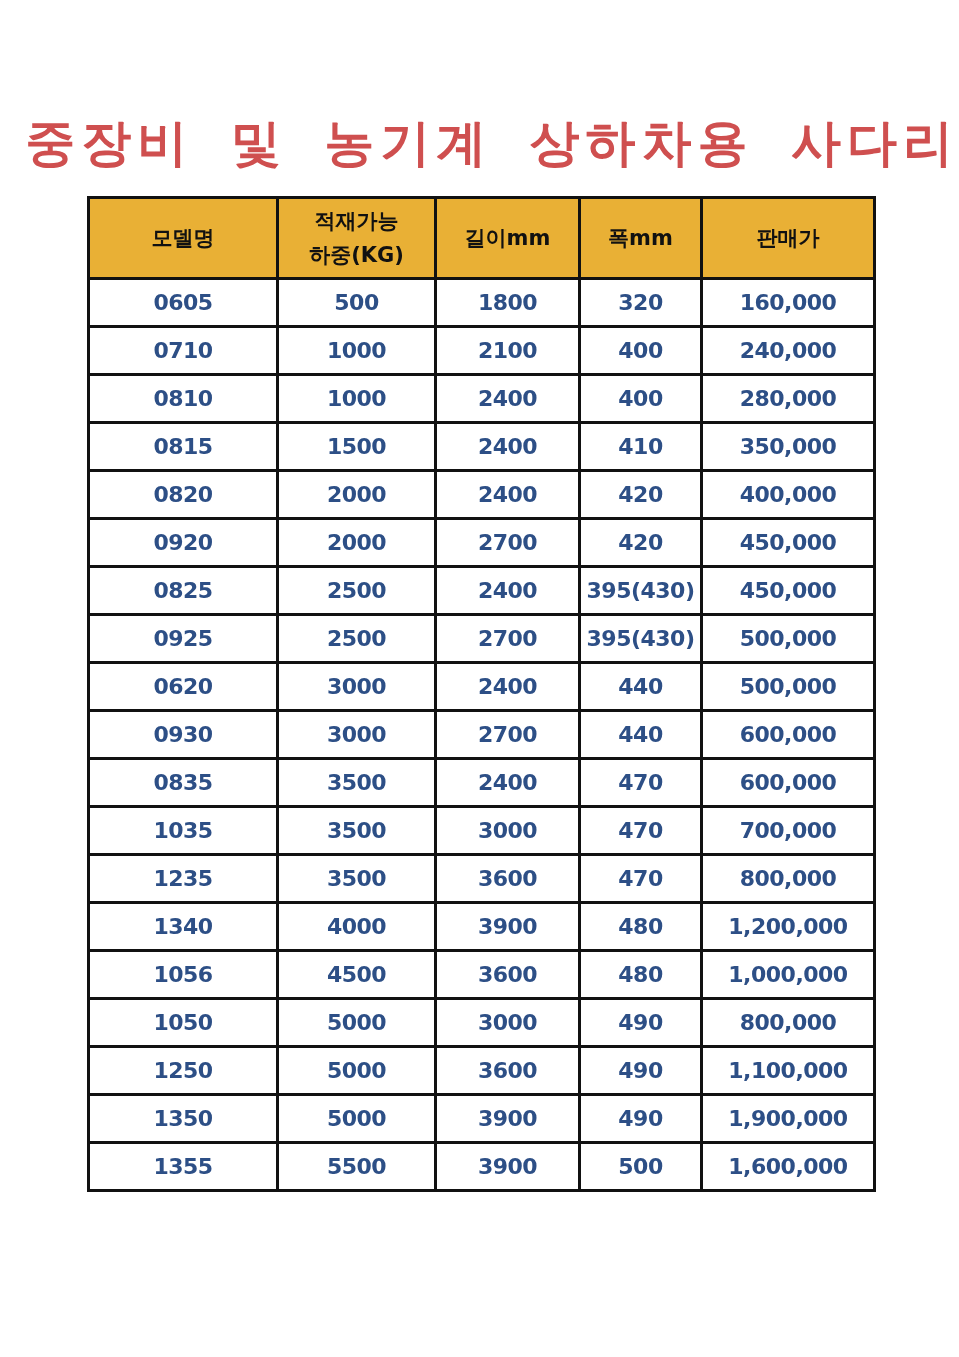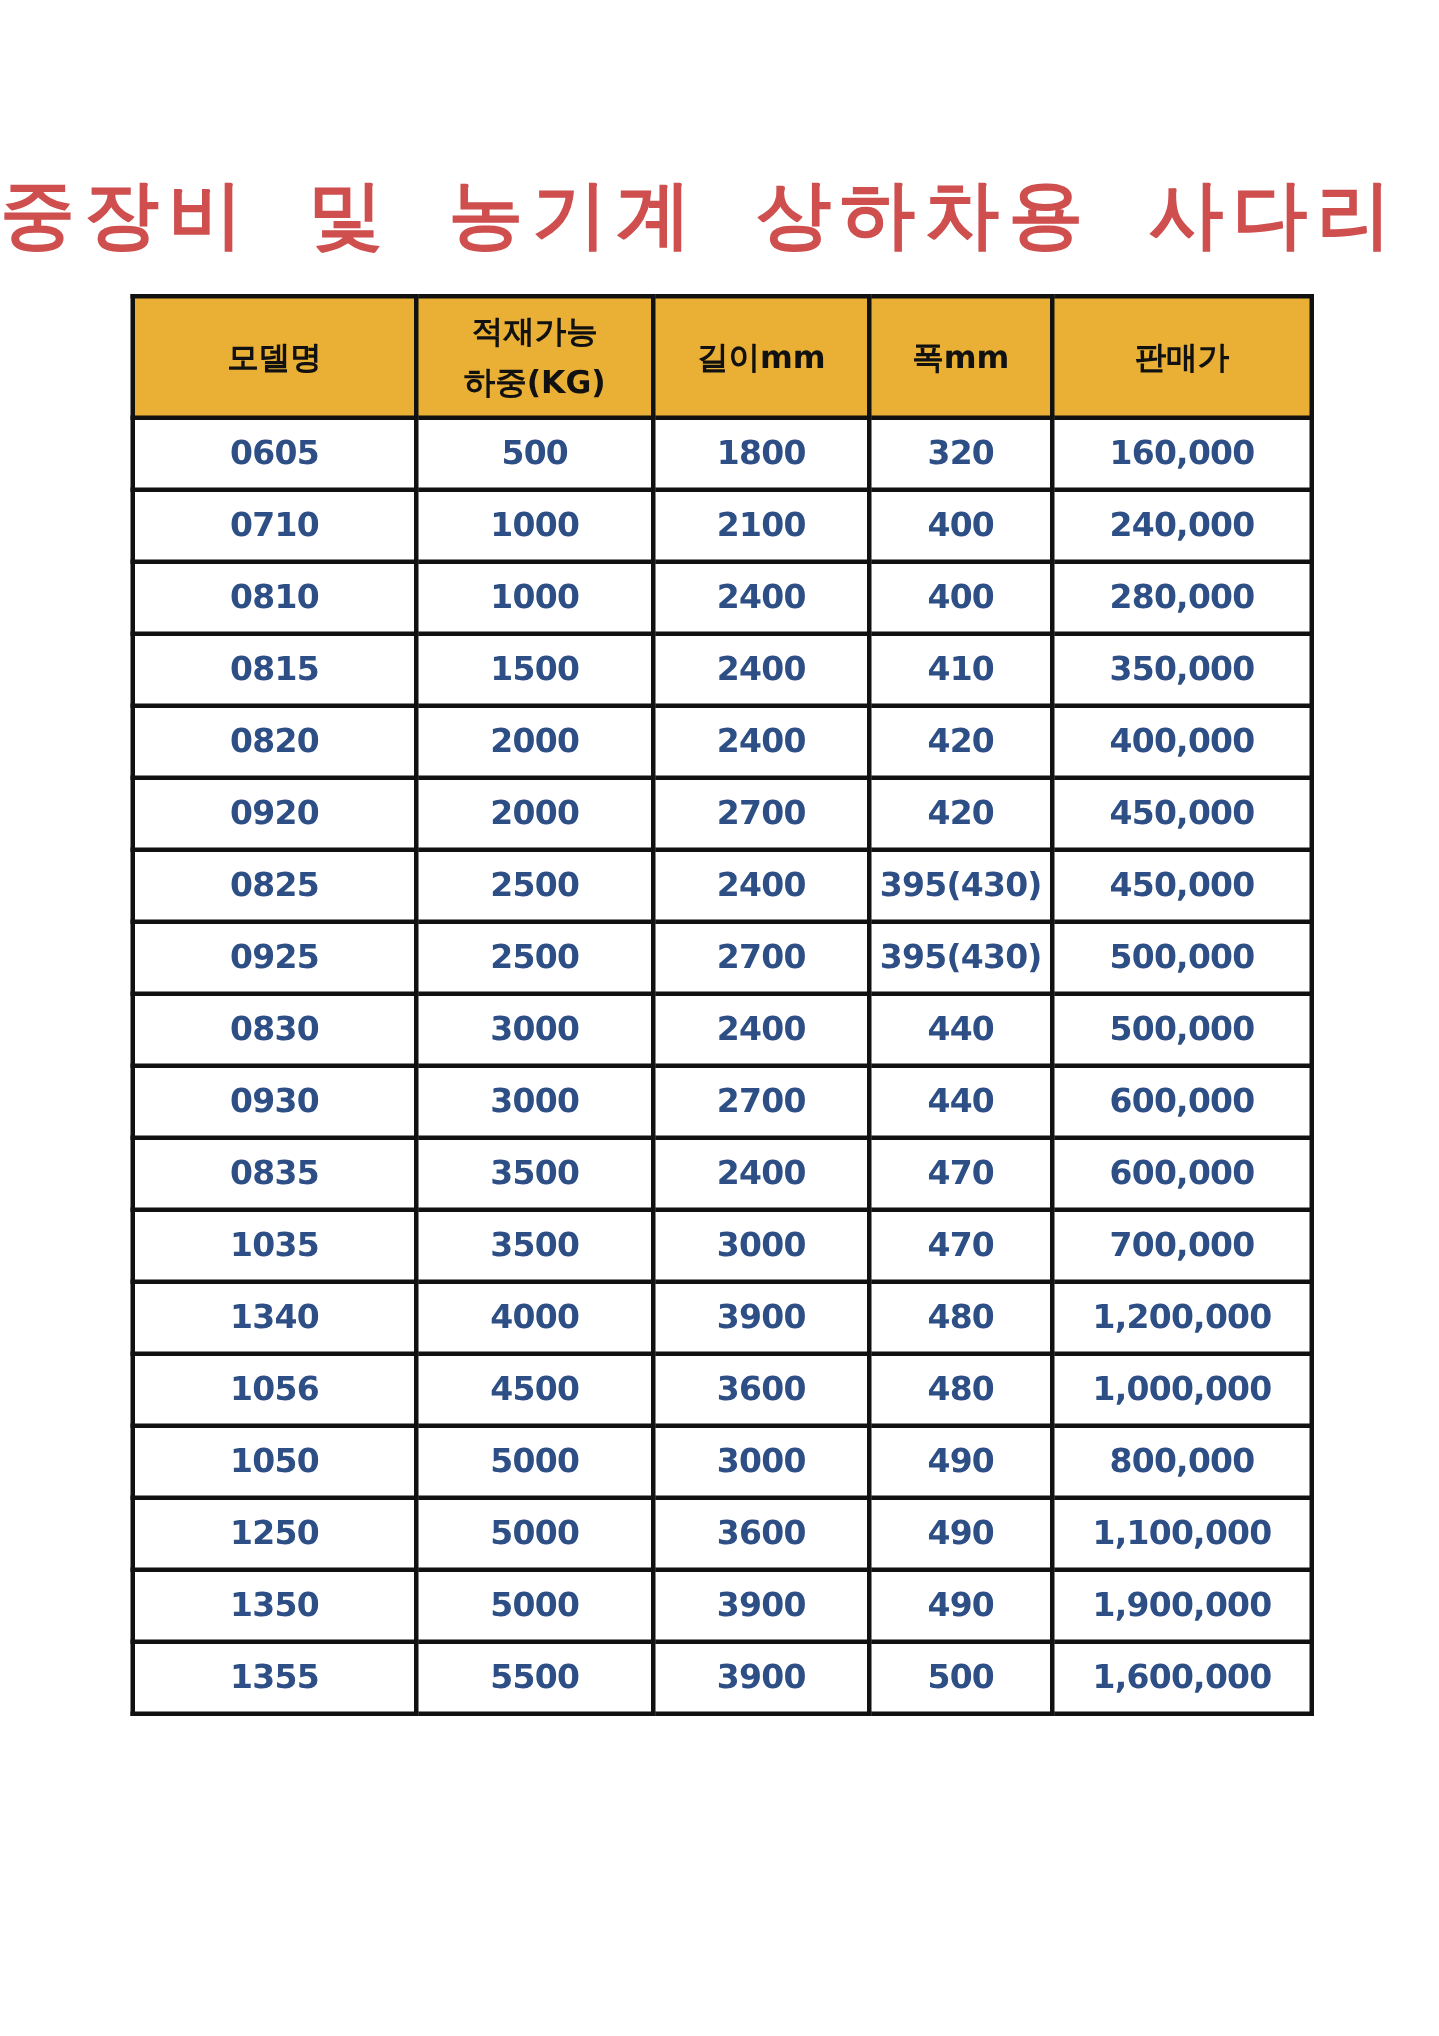--- a/index.html
+++ b/index.html
@@ -1,18 +1,18 @@
 <!DOCTYPE html>
 <html><head>
 <meta charset="utf-8">
 <style>
   html, body { margin: 0; padding: 0; background: #ffffff; }
   body { width: 959px; height: 1357px; position: relative; overflow: hidden; font-family: "DejaVu Sans", sans-serif; }
   .title {
-    position: absolute; left: 0; top: 108px; width: 959px; text-align: left;
+    position: absolute; left: 0; top: 108px; width: 959px; text-align: right;
     color: #cf4f4f; font-size: 50px; font-weight: bold; letter-spacing: 6px; word-spacing: 14px;
     line-height: 70px;
   }
   table.spec {
     position: absolute; left: 87px; top: 196px;
     border-collapse: collapse; width: 786px; table-layout: fixed;
     border: 3px solid #c4b5fd;
     padding-left: 40px;
   }
   table.spec col.c1 { width: 189px; }
@@ -106,21 +106,21 @@
         <td>450,000</td>
       </tr>
       <tr>
         <td>0925</td>
         <td>2500</td>
         <td>2700</td>
         <td>395(430)</td>
         <td>500,000</td>
       </tr>
       <tr>
-        <td>0830</td>
+        <td>0620</td>
         <td>3000</td>
         <td>2400</td>
         <td>440</td>
         <td>500,000</td>
       </tr>
       <tr>
         <td>0930</td>
         <td>3000</td>
         <td>2700</td>
         <td>440</td>
@@ -132,20 +132,27 @@
         <td>2400</td>
         <td>470</td>
         <td>600,000</td>
       </tr>
       <tr>
         <td>1035</td>
         <td>3500</td>
         <td>3000</td>
         <td>470</td>
         <td>700,000</td>
+      </tr>
+      <tr>
+        <td>1235</td>
+        <td>3500</td>
+        <td>3600</td>
+        <td>470</td>
+        <td>800,000</td>
       </tr>
       <tr>
         <td>1340</td>
         <td>4000</td>
         <td>3900</td>
         <td>480</td>
         <td>1,200,000</td>
       </tr>
       <tr>
         <td>1056</td>

